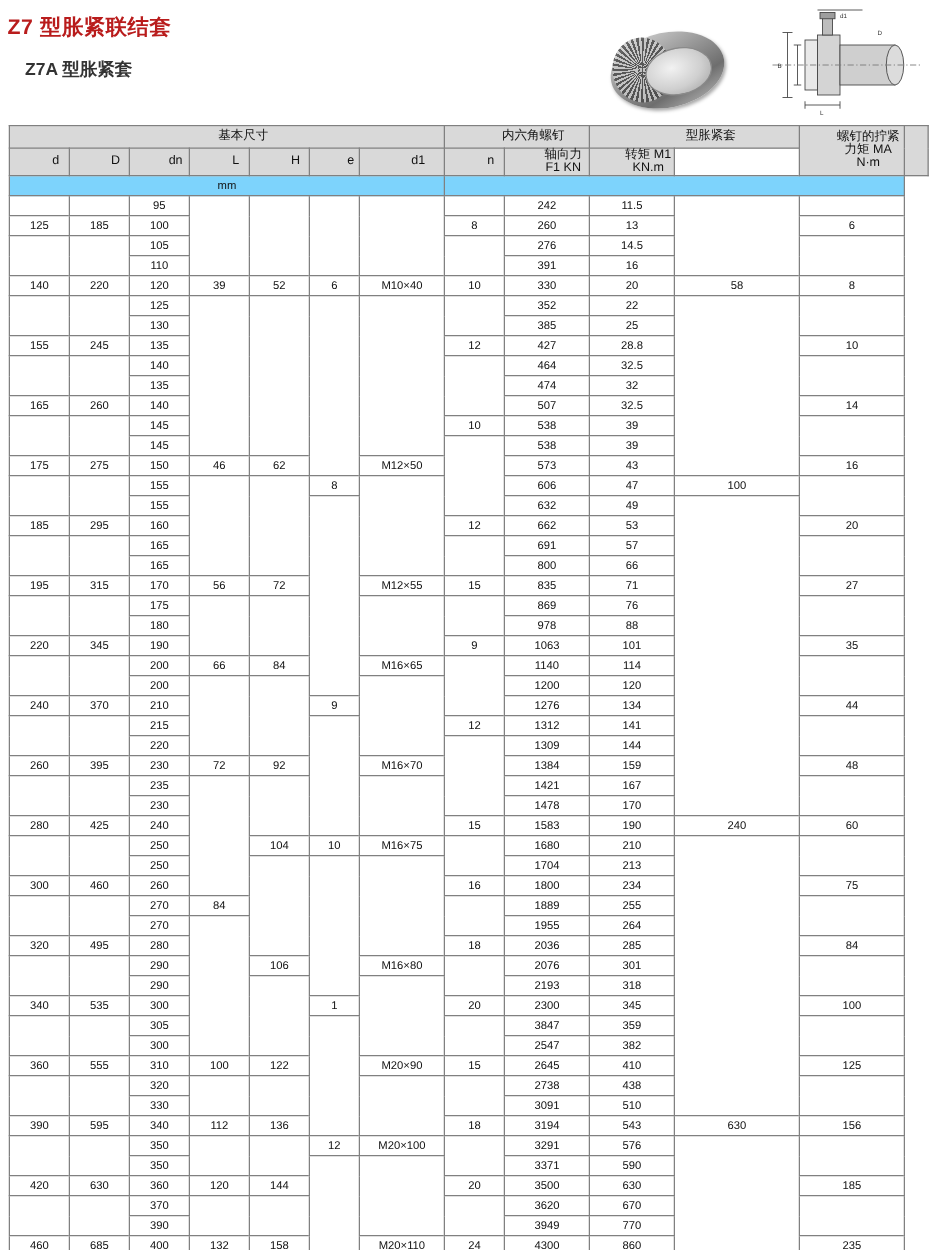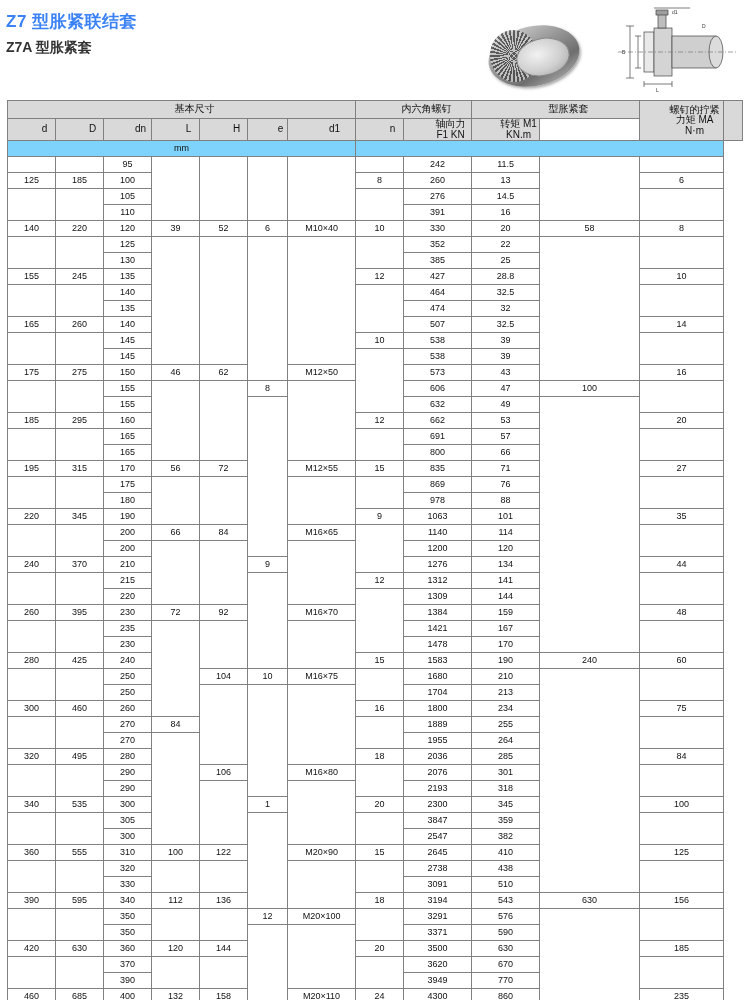--- a/index.html
+++ b/index.html
@@ -12,30 +12,30 @@
     color: #222;
     position: relative;
     overflow: hidden;
   }
   .header {
     padding: 10px 0 4px 6px;
     position: relative;
     height: 100px;
   }
   .title-main {
-    color: #3b82f6;
+    color: #b91c1c;
     font-size: 17px;
     font-weight: bold;
     letter-spacing: 0.5px;
     margin: 0 0 6px 0;
   }
   .title-sub {
     color: #333;
     font-size: 14px;
-    margin: 0;
+    margin: 14px;
   }
   .hero {
     position: absolute;
     top: 6px;
     right: 8px;
     width: 260px;
     height: 92px;
   }
   .photo {
     position: absolute;

